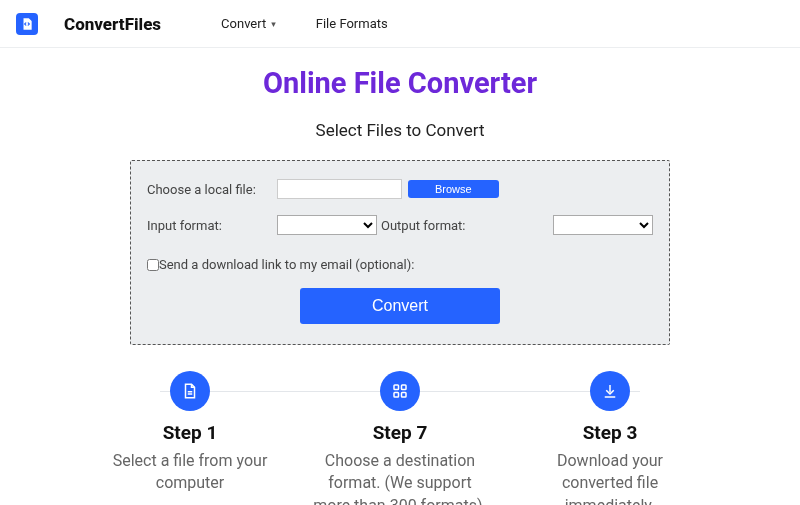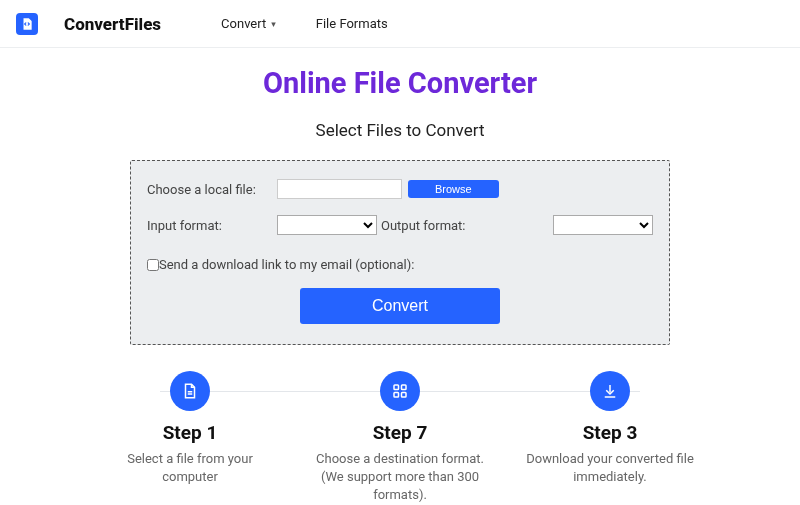--- a/index.html
+++ b/index.html
@@ -115,21 +115,21 @@
     width:180px;
     text-align:center;
     position:relative; z-index:1;
   }
   .step-icon {
     width:40px; height:40px; margin:0 auto;
     background:#2563ff; border-radius:50%;
     display:flex; align-items:center; justify-content:center;
   }
   .step-title { margin-top:10px; font-weight:700; font-size:19px; color:#111; }
-  .step-desc  { margin-top:6px; font-size:13px; color:#666; line-height:1.4; }
+  .step-desc  { margin-top:6px; font-size:16px; color:#666; line-height:1.4; }
 </style>
 </head>
 <body>
 
 <div class="header">
   <div class="brand">
     <span class="brand-logo">
       <svg width="14" height="14" viewBox="0 0 24 24" fill="none">
         <path d="M6 2h9l5 5v15H6z" fill="#fff"></path>
         <path d="M10 14l-2-2 2-2M14 10l2 2-2 2" stroke="#2563ff" stroke-width="2" stroke-linecap="round" stroke-linejoin="round"></path>

